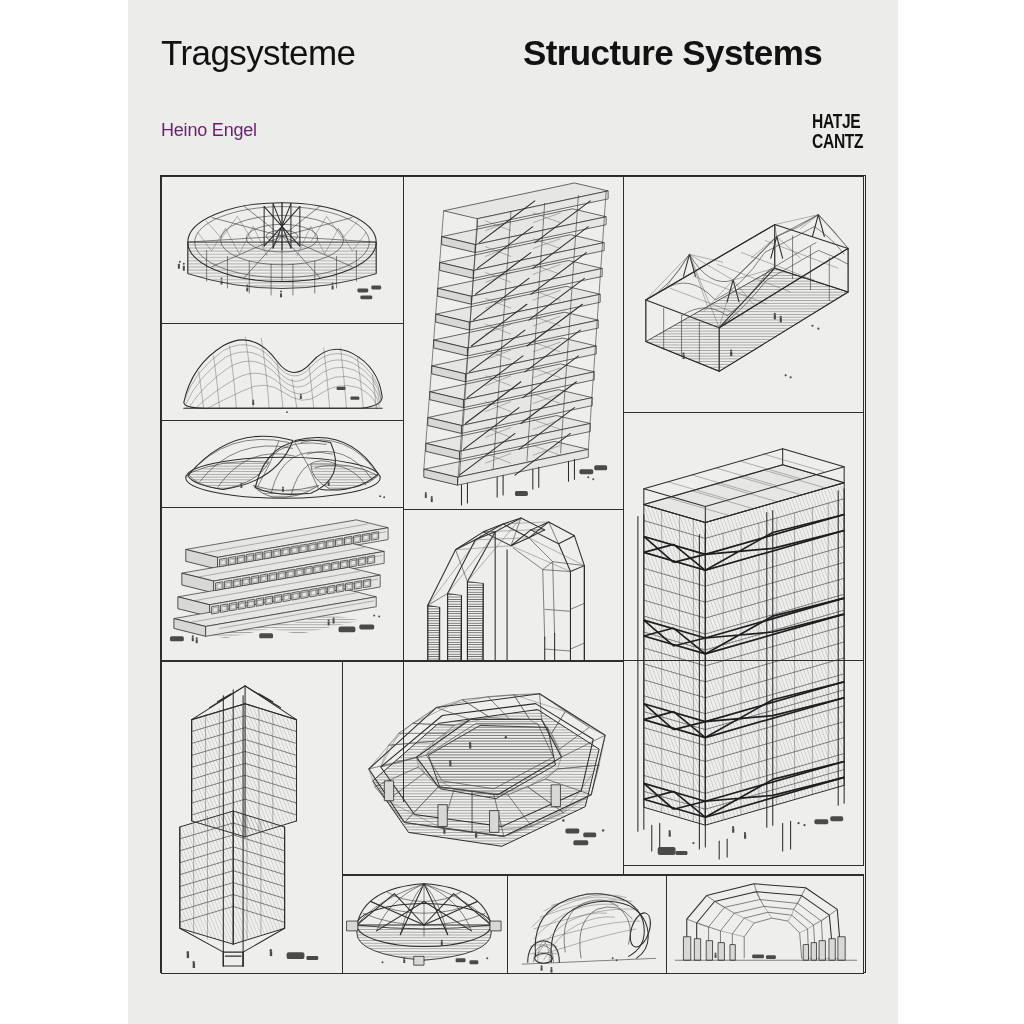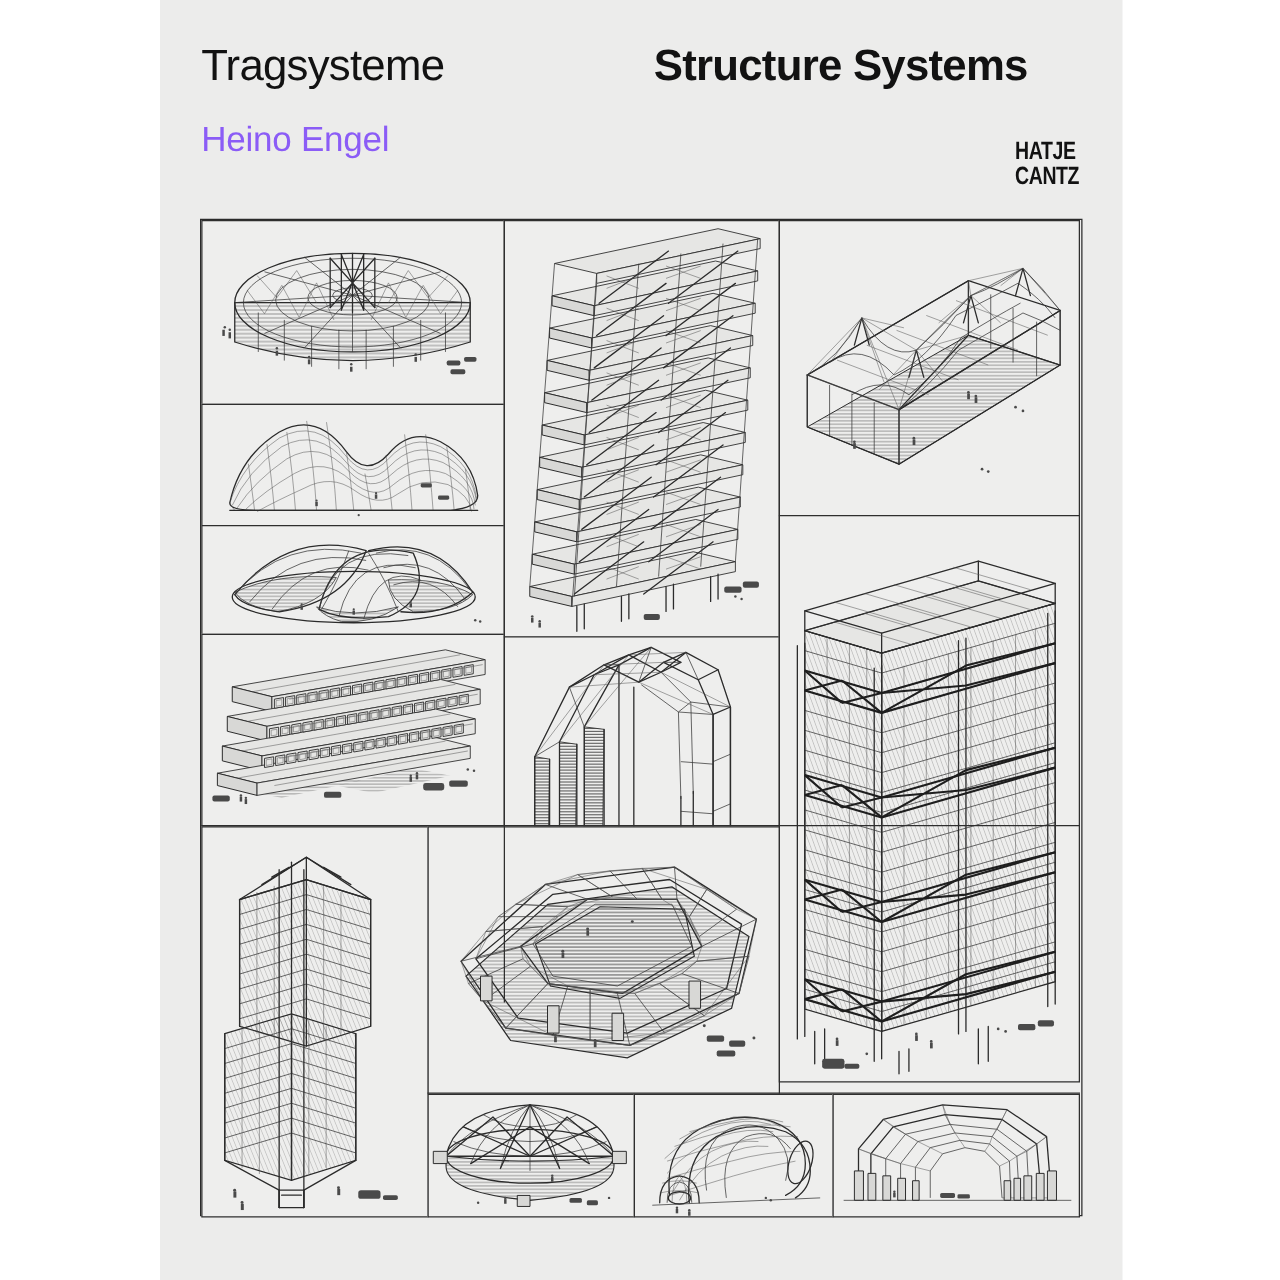--- a/index.html
+++ b/index.html
@@ -46,25 +46,25 @@
     top: 33px;
     font-size: 35px;
     font-weight: 700;
     letter-spacing: -0.6px;
     color: #121212;
     white-space: nowrap;
   }
   .author {
     position: absolute;
     left: 33px;
-    top: 96px;
-    font-size: 28px;
+    top: 120px;
+    font-size: 18px;
     font-weight: 400;
     letter-spacing: -0.2px;
-    color: #8b5cf6;
+    color: #701a75;
     white-space: nowrap;
   }
   .publisher {
     position: absolute;
     left: 684px;
     top: 112px;
     line-height: 0.98;
     color: #121212;
   }
   .publisher .pl {

